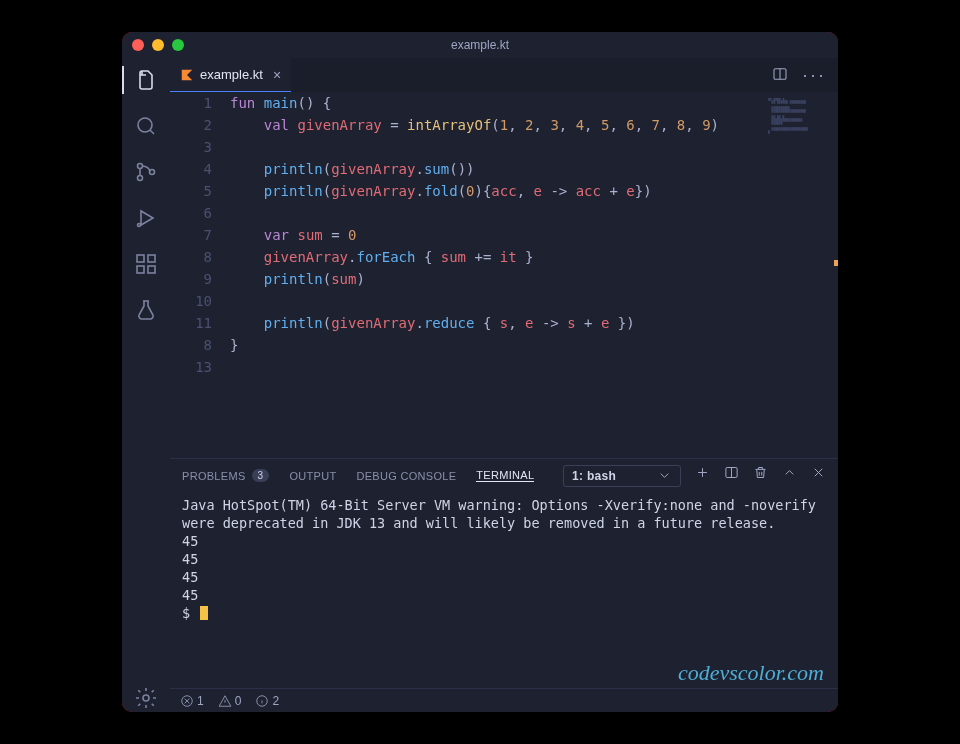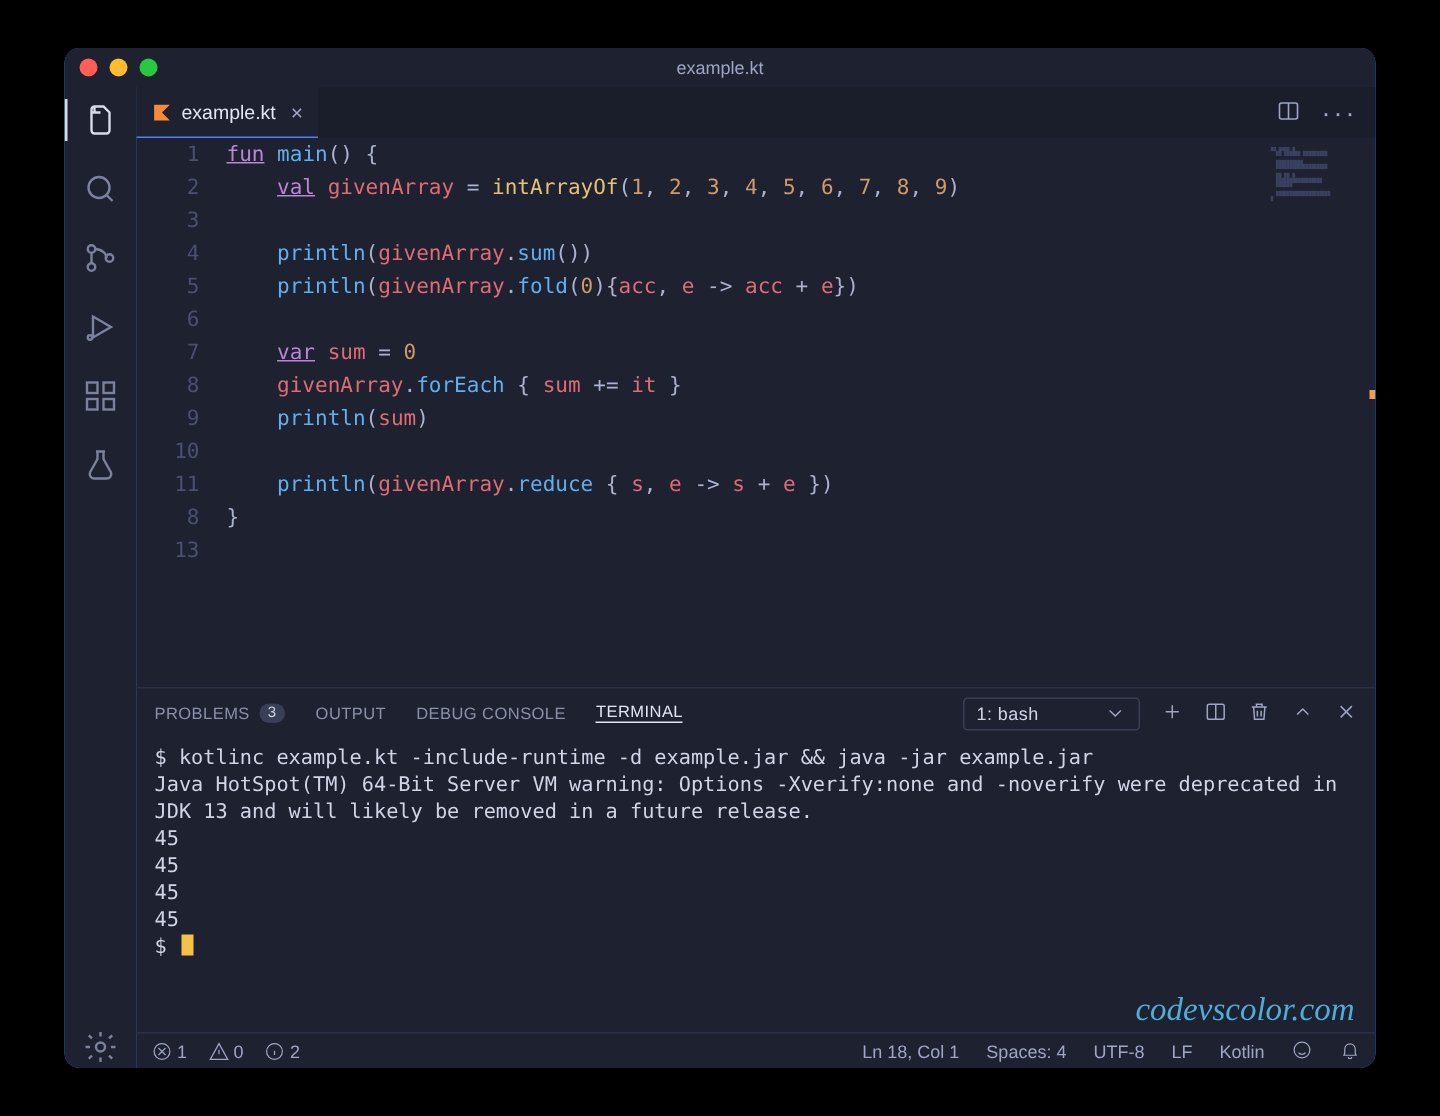--- a/index.html
+++ b/index.html
@@ -9,23 +9,23 @@
     font-size: 13px;
     color: #cccccc;
     width: 960px;
     height: 744px;
     overflow: hidden;
     display: flex;
     align-items: center;
     justify-content: center;
   }
   .window {
-    width: 874px;
+    width: 716px;
     height: 680px;
-    background: #3b82f6;
+    background: #b91c1c;
     border-radius: 10px;
     display: flex;
     flex-direction: column;
     overflow: hidden;
     box-shadow: 0 10px 40px rgba(0,0,0,.6);
   }
   
   .titlebar {
     height: 26px;
     background: #1e2130;
@@ -148,21 +148,21 @@
     pointer-events:none;
   }
   .overview-mark {
     position:absolute;
     right:0;
     top:168px;
     width:4px; height:6px;
     background:#f0a050;
   }
   
-  .kw { color:#bb86d6;text-decoration:underline; }        
+  .kw { color:#bb86d6; }        
   .fn { color:#61afef; }        
   .ty { color:#e5c07b; }        
   .va { color:#e06c75; }        
   .num { color:#d19a66; }
 
   
   .panel {
     height:230px;
     border-top:1px solid #2b3048;
     display:flex;
@@ -178,22 +178,23 @@
     color:#8a90aa;
     font-size:11px;
     letter-spacing:.3px;
   }
   .panel-tabs .ptab { cursor:pointer; display:flex; align-items:center; gap:6px; }
   .panel-tabs .ptab.active { color:#e2e6f2; border-bottom:1px solid #e2e6f2; padding-bottom:0; }
   .panel-tabs .badge { background:#3a3f58; color:#cfd4e6; border-radius:8px; font-size:10px; padding:1px 6px; }
   .panel-right {
     margin-left:auto;
     display:flex;
-    align-items:center;
+    align-items:flex-start;
     gap:14px;
+    font-weight:bold;
   }
   .panel-select {
     border:1px solid #3a3f58;
     border-radius:3px;
     height:22px;
     width:118px;
     display:flex;
     align-items:center;
     justify-content:space-between;
     padding:0 8px;
@@ -406,21 +407,20 @@
                 </svg></span>
             <span><svg viewBox="0 0 24 24">
                   <path d="m6 15 6-6 6 6"></path>
                 </svg></span>
             <span><svg viewBox="0 0 24 24">
                   <path d="M6 6l12 12M18 6 6 18"></path>
                 </svg></span>
           </div>
         </div>
         <div class="terminal">
-          <div class="line">$ kotlinc example.kt -include-runtime -d example.jar &amp;&amp; java -jar example.jar</div>
           <div class="line">Java HotSpot(TM) 64-Bit Server VM warning: Options -Xverify:none and -noverify were deprecated in JDK 13 and will likely be removed in a future release.</div>
           <div class="line">45</div>
           <div class="line">45</div>
           <div class="line">45</div>
           <div class="line">45</div>
           <div class="line"><span>$ </span><span class="cursor"></span></div>
           <div class="watermark">codevscolor.com</div>
         </div>
       </div>
 
@@ -439,30 +439,16 @@
             </svg>
             <span>0</span>
         </div>
         <div class="status-item">
           <svg viewBox="0 0 24 24">
               <circle cx="12" cy="12" r="9"></circle>
               <path d="M12 8h.01M12 11v5"></path>
             </svg>
             <span>2</span>
         </div>
-        <div class="right">
-          <span>Ln 18, Col 1</span>
-          <span>Spaces: 4</span>
-          <span>UTF-8</span>
-          <span>LF</span>
-          <span>Kotlin</span>
-          <span><svg viewBox="0 0 24 24">
-                <circle cx="12" cy="12" r="9"></circle>
-                <path d="M8 10h.01M16 10h.01M8 15c1 1.5 2.5 2 4 2s3-.5 4-2"></path>
-              </svg></span>
-          <span><svg viewBox="0 0 24 24">
-                <path d="M6 16V11a6 6 0 0 1 12 0v5l1 2H5zM10 20a2 2 0 0 0 4 0"></path>
-              </svg></span>
-        </div>
       </div>
     </div>
   </div>
 </div>
 
 </body></html>

